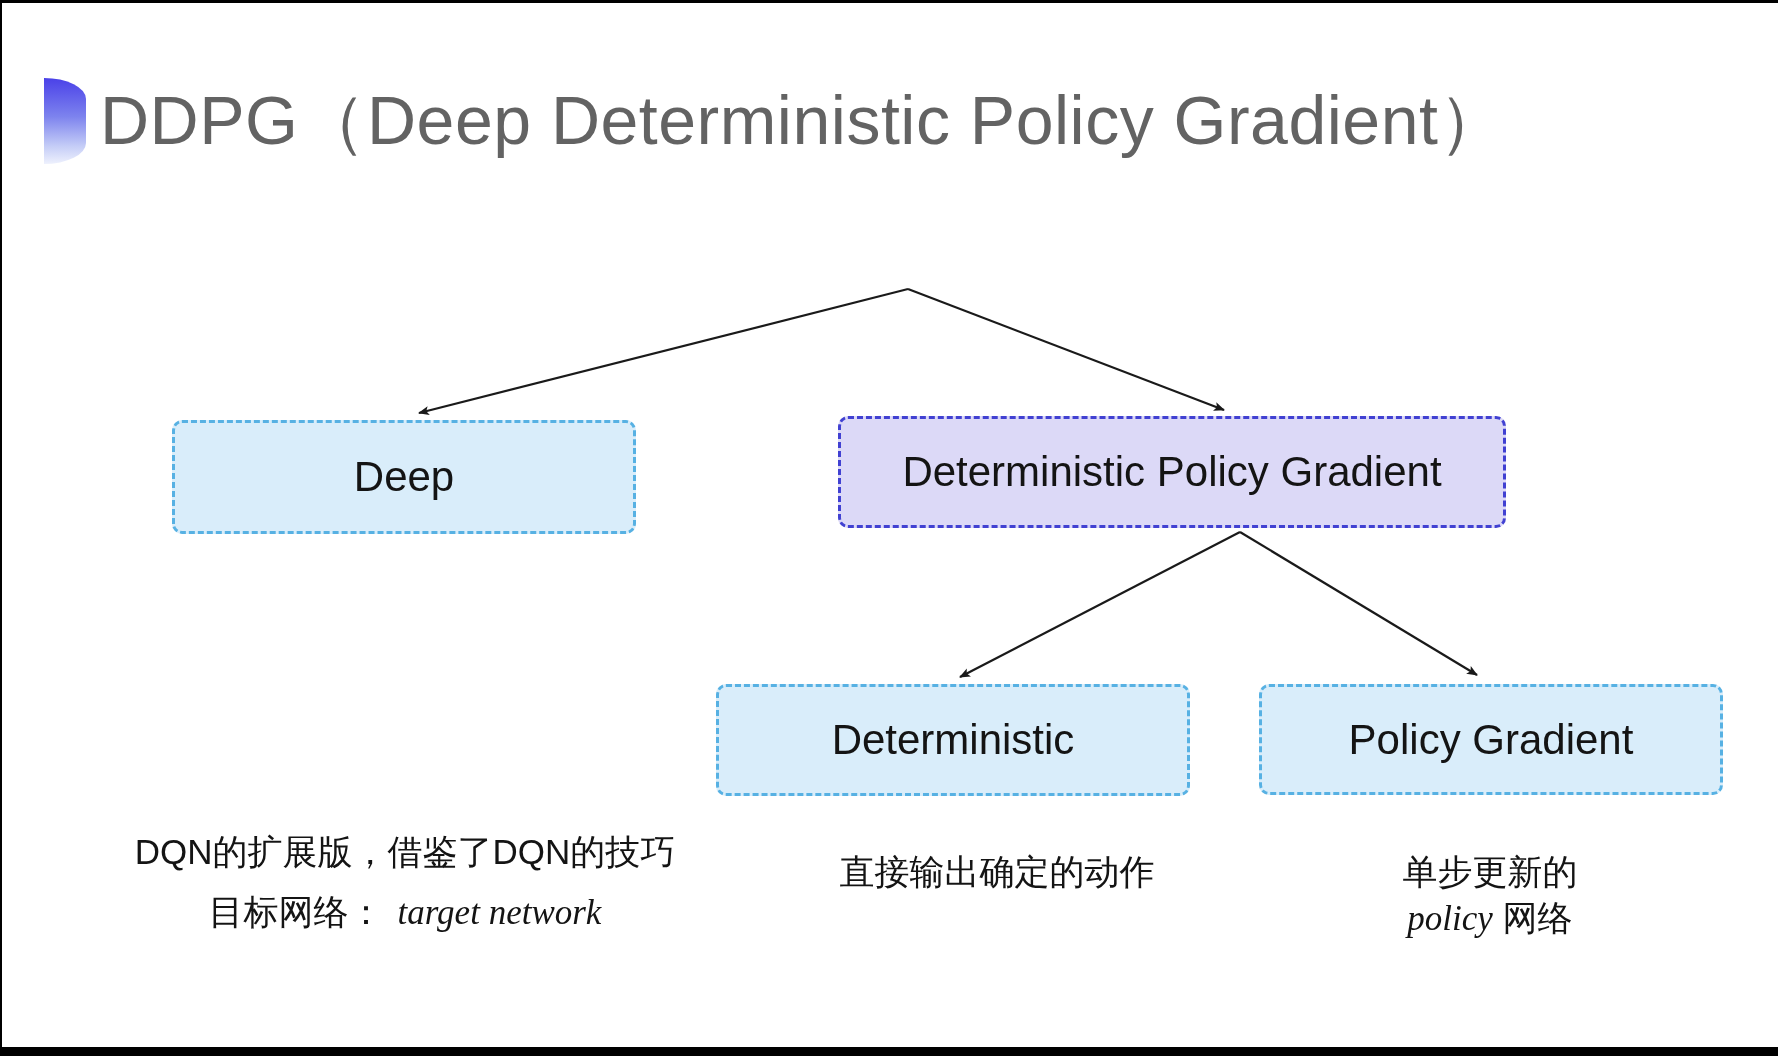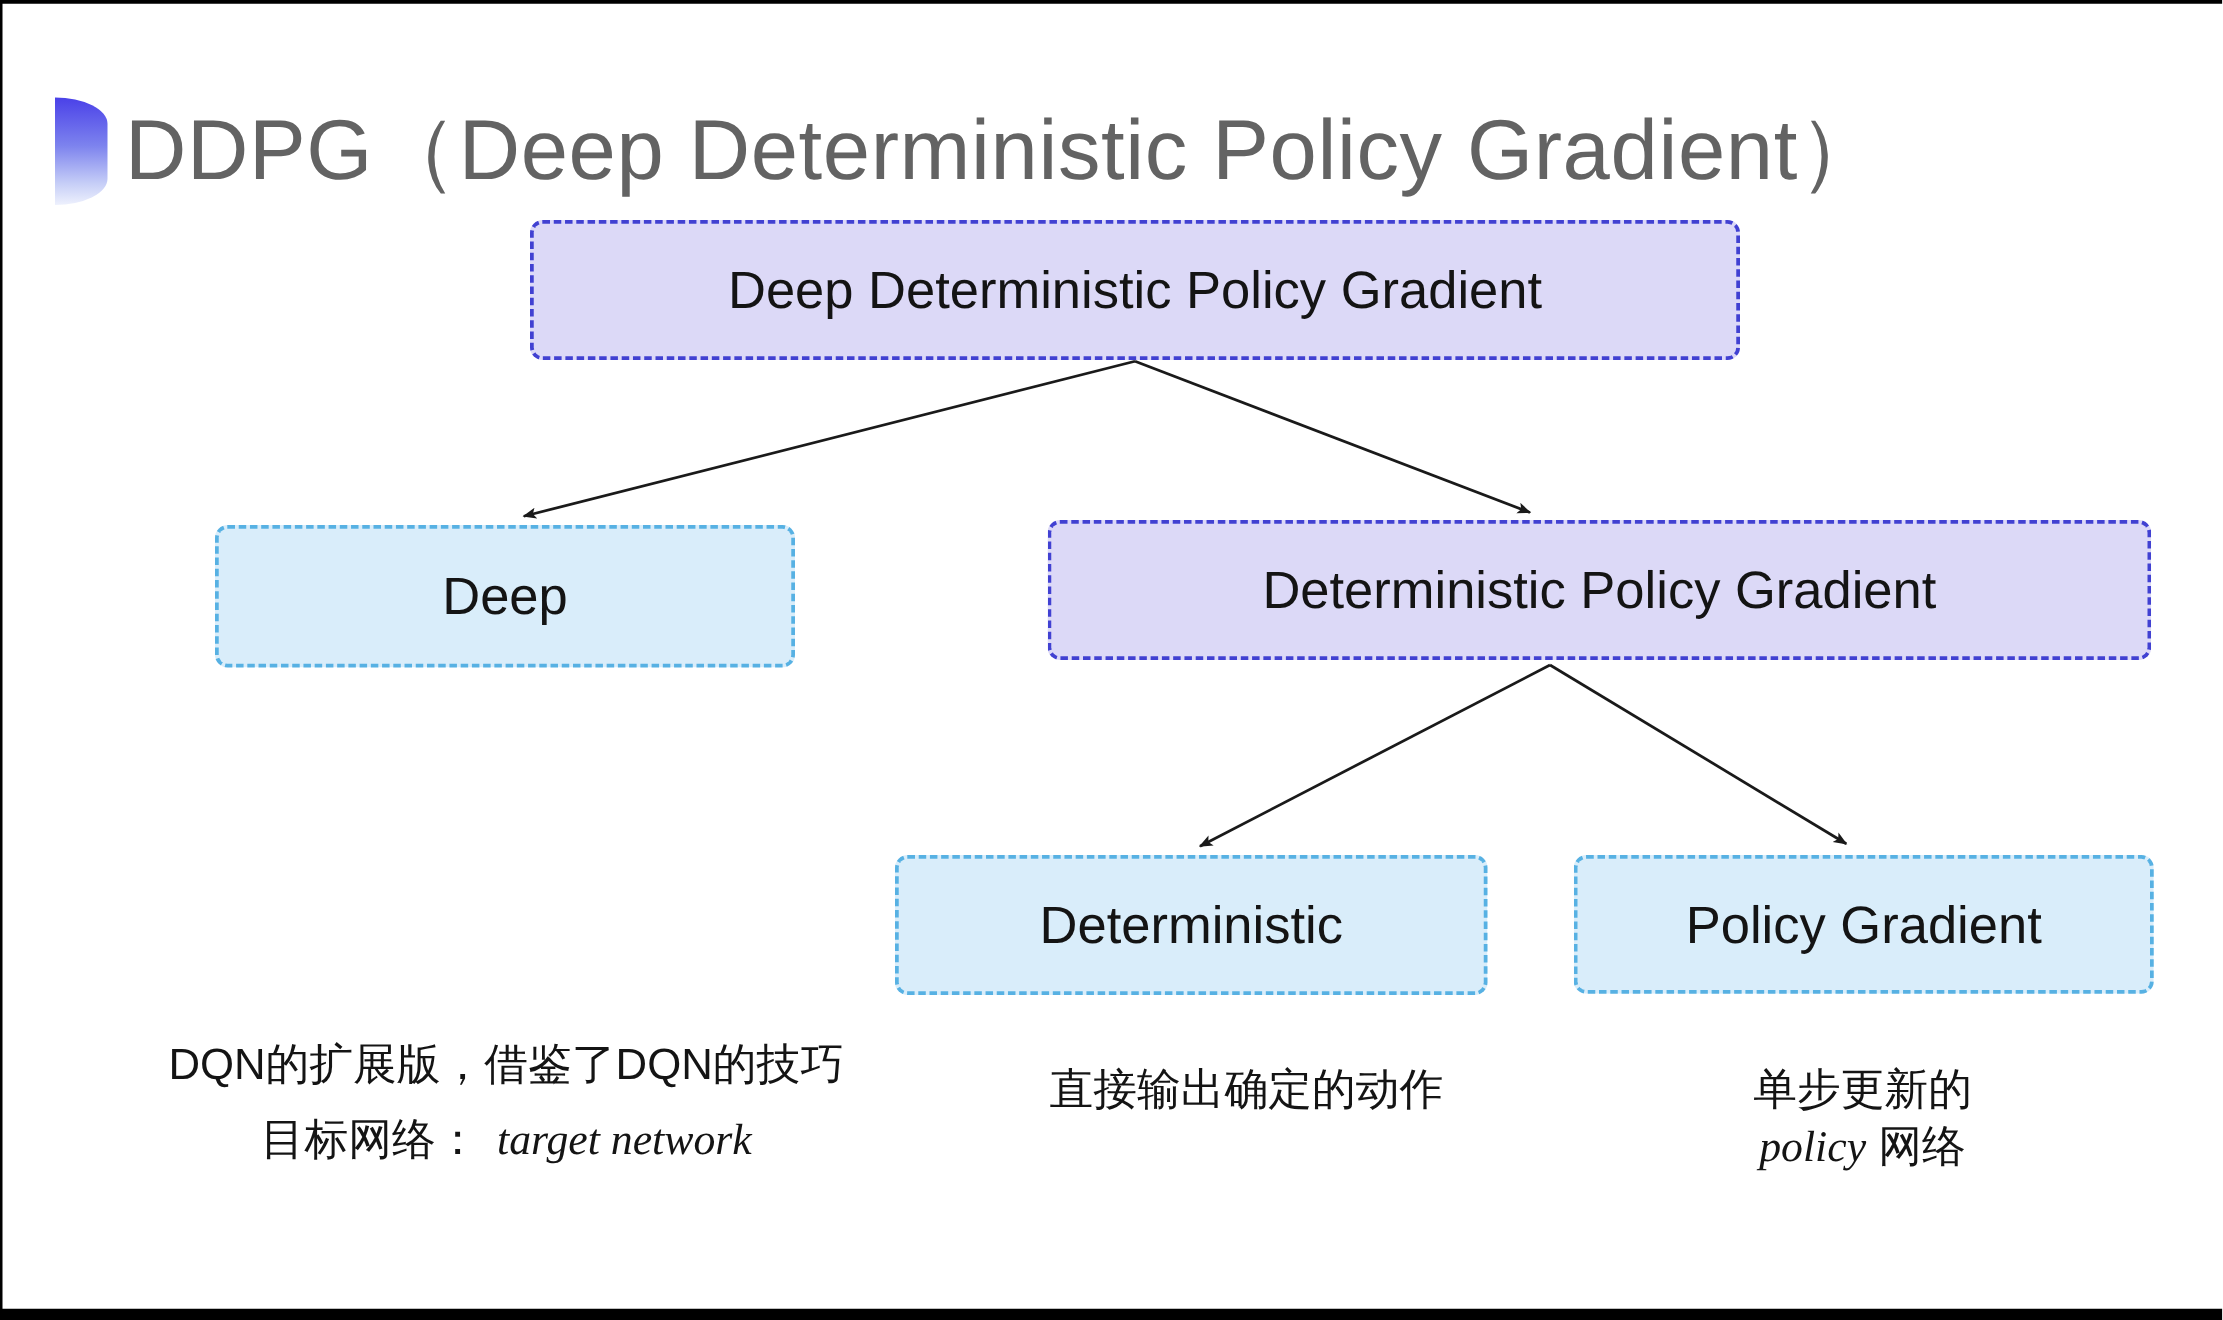--- a/index.html
+++ b/index.html
@@ -33,21 +33,21 @@
   .node {
     position:absolute; box-sizing:border-box; display:flex;
     align-items:center; justify-content:center;
     border-radius:10px; font-size:42px; color:#141414; white-space:nowrap;
   }
   .node.purple { background:var(--purple-box-bg); border:3px dashed var(--purple-box-border); }
   .node.blue   { background:var(--blue-box-bg);   border:3px dashed var(--blue-box-border);text-align:center; }
 
   .node-root { left:424px; top:176px; width:968px; height:112px; }
   .node-deep { left:172px; top:420px; width:464px; height:114px; }
-  .node-dpg  { left:838px; top:416px; width:883px; height:112px; }
+  .node-dpg  { left:838px; top:416px; width:668px; height:112px; }
   .node-det  { left:716px; top:684px; width:474px; height:112px; }
   .node-pg   { left:1259px; top:684px; width:464px; height:111px; }
 
   
   .note { position:absolute; text-align:center; color:#141414; }
   .note-deep { left:95px;  top:822px; width:620px; font-size:35px; line-height:60px; }
   .note-det  { left:797px; top:849px; width:400px; font-size:35px; line-height:46px; }
   .note-pg   { left:1290px; top:849px; width:400px; font-size:35px; line-height:46px; }
   .math { font-family:"Liberation Serif", serif; font-style:italic; }
   .math-gap { margin-left:14px; }
@@ -70,23 +70,20 @@
       <marker id="arw" markerWidth="12" markerHeight="10" refX="10" refY="4.5" orient="auto" markerUnits="userSpaceOnUse">
         <path d="M0,0 L11,4.5 L0,9 L2.5,4.5 z"></path>
       </marker>
     </defs>
     <line x1="908" y1="289" x2="419" y2="413" marker-end="url(#arw)"></line>
     <line x1="908" y1="289" x2="1224" y2="410" marker-end="url(#arw)"></line>
     <line x1="1240" y1="532" x2="960" y2="677" marker-end="url(#arw)"></line>
     <line x1="1240" y1="532" x2="1477" y2="675" marker-end="url(#arw)"></line>
   </svg>
 
-  <div class="node purple node-root">
-    <span>Deep Deterministic Policy Gradient</span>
-  </div>
 
   <div class="node blue node-deep">
     <span>Deep</span>
   </div>
 
   <div class="node purple node-dpg">
     <span>Deterministic Policy Gradient</span>
   </div>
 
   <div class="node blue node-det">

